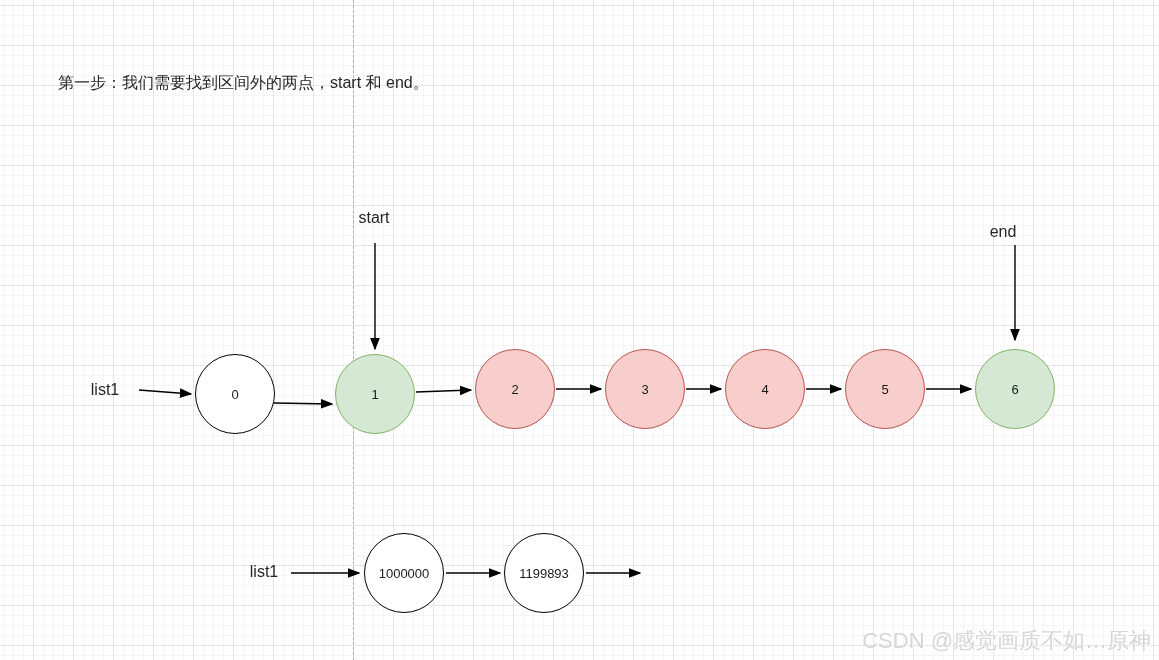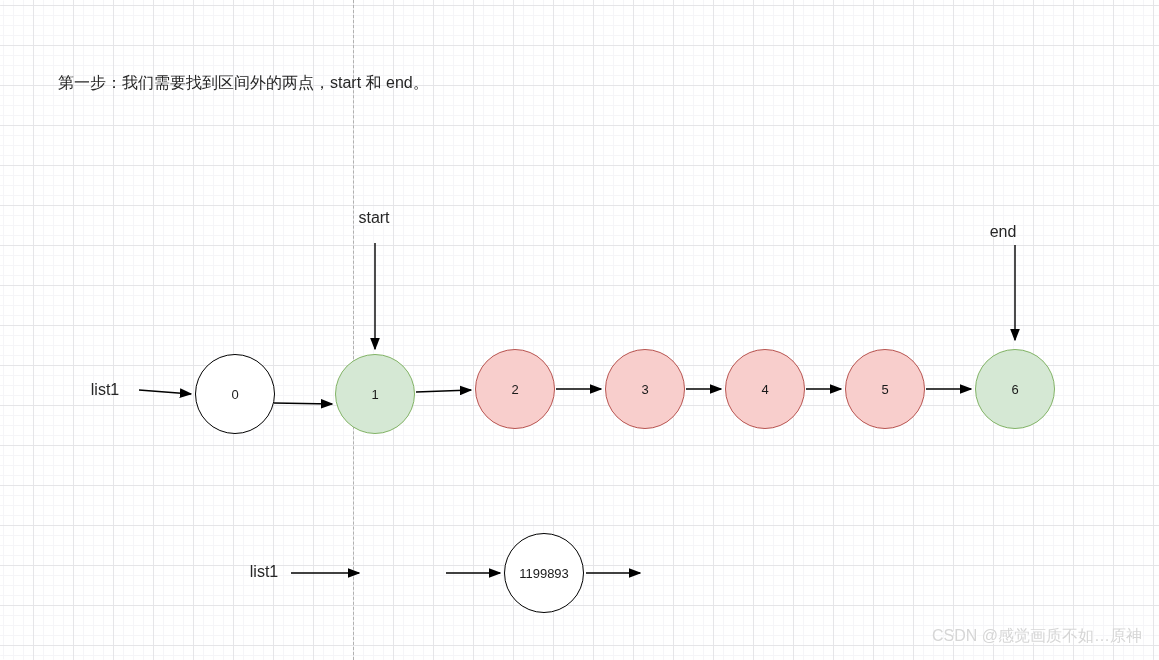--- a/index.html
+++ b/index.html
@@ -41,22 +41,22 @@
   .node{
     position:absolute;width:80px;height:80px;border-radius:50%;
     box-sizing:border-box;border:1px solid #000;
     display:flex;align-items:center;justify-content:center;
     font-size:13px;color:#1a1a1a;
   }
   .node.white{background:#ffffff;border-color:#000000;}
   .node.green{background:#d5e8d4;border-color:#82b366;}
   .node.red{background:#f8cecc;border-color:#b85450;}
   .watermark{
-    position:absolute;right:17px;top:626px;
-    font-size:16px;color:#d6d6d6;
+    position:absolute;right:8px;top:626px;
+    font-size:22px;color:#d6d6d6;
     text-shadow:1px 1px 0 #ffffff;
     white-space:nowrap;
   }
 </style>
 </head>
 <body>
 
 <div class="canvas">
 
   <div class="page-break"></div>
@@ -89,17 +89,18 @@
   </svg>
 
   <div class="node white" style="left:195px;top:354px">0</div>
   <div class="node green" style="left:335px;top:354px">1</div>
   <div class="node red" style="left:475px;top:349px">2</div>
   <div class="node red" style="left:605px;top:349px">3</div>
   <div class="node red" style="left:725px;top:349px">4</div>
   <div class="node red" style="left:845px;top:349px">5</div>
   <div class="node green" style="left:975px;top:349px">6</div>
 
+  <div class="node white" style="left:364px;top:533px">1000000</div>
   <div class="node white" style="left:504px;top:533px">1199893</div>
 
   <div class="watermark">CSDN @感觉画质不如…原神</div>
 
 </div>
 
 </body></html>

